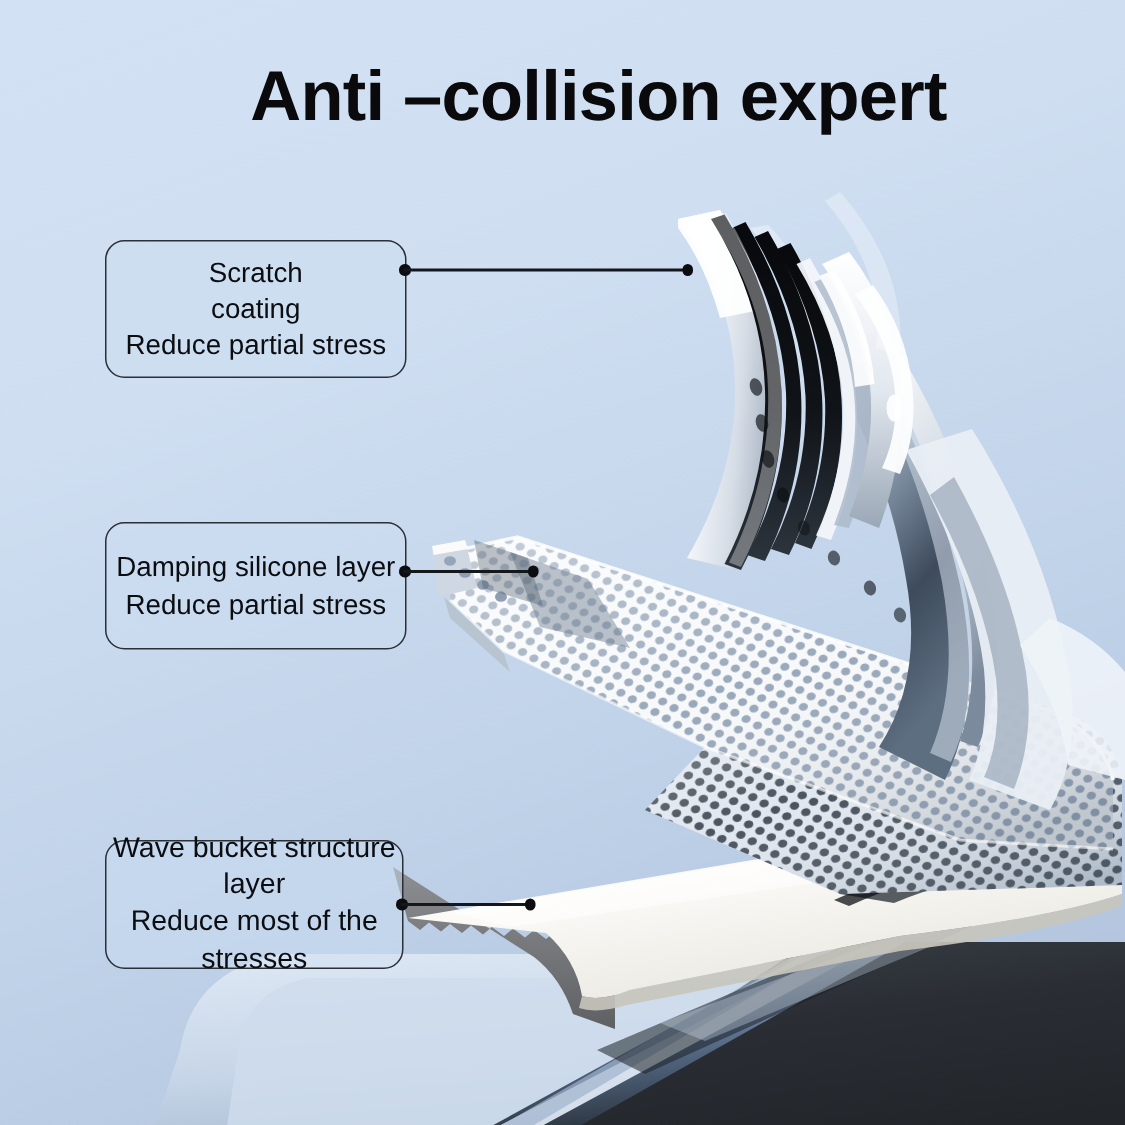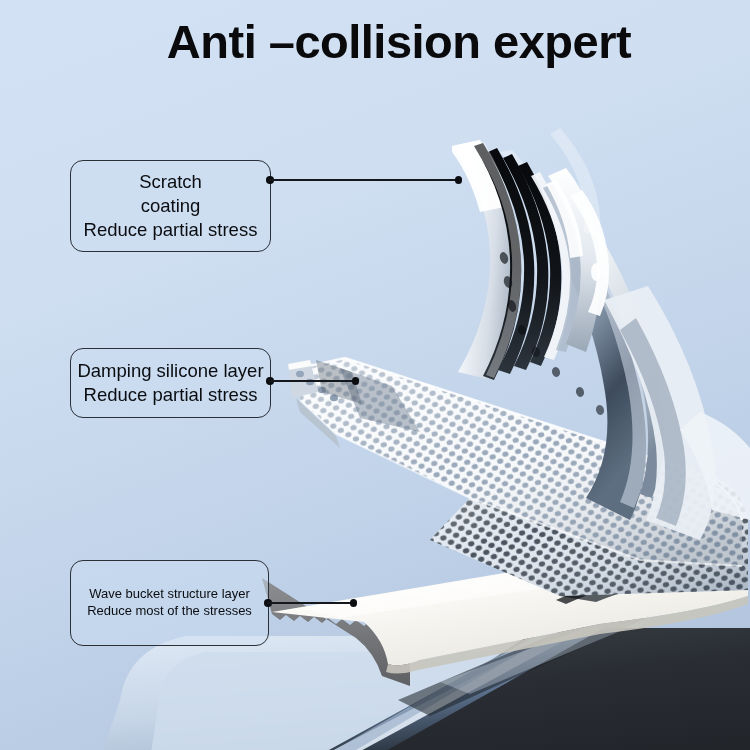--- a/index.html
+++ b/index.html
@@ -11,21 +11,21 @@
   #stage {
     position: relative;
     width: 750px; height: 750px;
     background: linear-gradient(160deg, #d2e1f3 0%, #cfdef1 30%, #c2d4ea 60%, #aec0da 100%);
     overflow: hidden;
   }
 
   
   #title {
     position: absolute;
-    left: 0; top: 14px;
+    left: 0; top: 36px;
     width: 750px;
     text-align: center;
     padding-left: 48px;
     font-size: 47px;
     font-weight: bold;
     letter-spacing: -0.5px;
     color: #0a0a0c;
     white-space: nowrap;
     z-index: 40;
   }
@@ -41,25 +41,25 @@
     justify-content: center;
     text-align: center;
     color: #0b0d11;
     z-index: 35;
   }
   .callout .txt { line-height: 1.30; white-space: pre-line; }
 
   #callout-1 { left: 70px;  top: 133px; width: 201px; height: 92px; margin-top: 27px; }
   #callout-1 .txt { font-size: 18.5px; }
 
-  #callout-2 { left: 70px;  top: 348px; width: 201px; height: 70px; }
+  #callout-2 { left: 70px;  top: 348px; width: 201px; height: 85px; }
   #callout-2 .txt { font-size: 18.5px; }
 
   #callout-3 { left: 70px;  top: 560px; width: 199px; height: 86px; }
-  #callout-3 .txt { font-size: 13px; }
+  #callout-3 .txt { font-size: 19px; }
 
   
   .leader { position: absolute; height: 14px; z-index: 36; }
   .leader .bar {
     position: absolute; left: 3px; top: 6px; right: 3px;
     height: 1.6px; background: #14171c;
   }
   .leader .dot {
     position: absolute; top: 3px; width: 7.5px; height: 7.5px;
     border-radius: 50%; background: #0b0d11;

